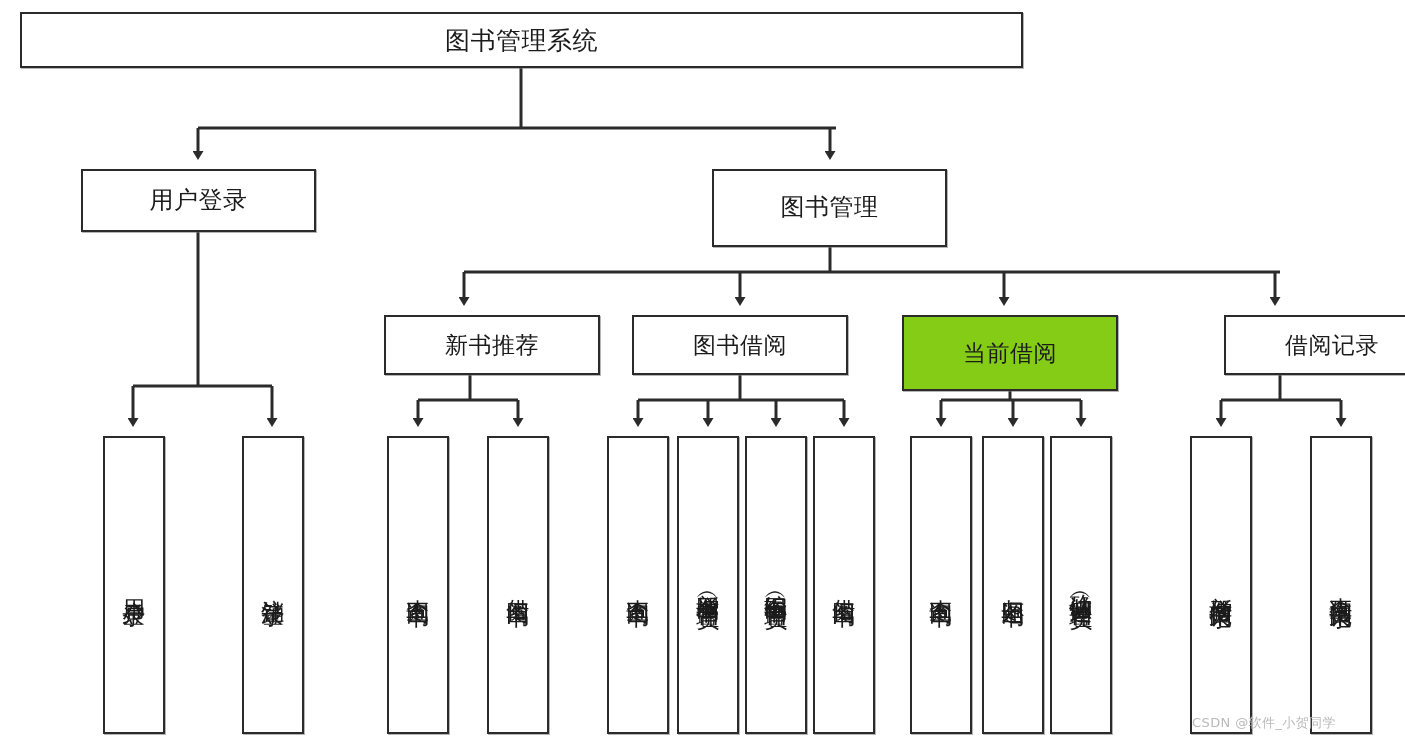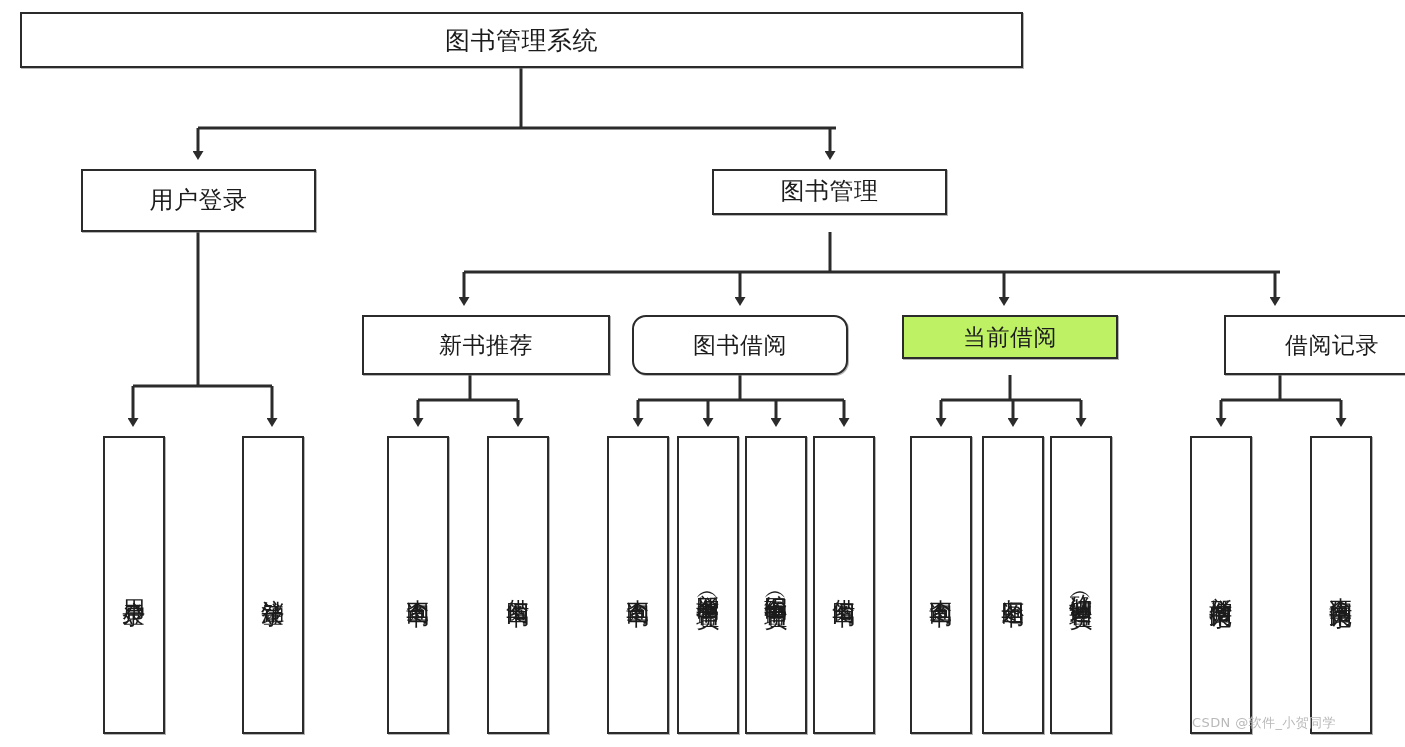--- a/index.html
+++ b/index.html
@@ -125,31 +125,31 @@
     </g>
   </svg>
 
   <div class="node node-root" style="left: 20px; top: 12px; width: 1003px; height: 56px; border-color: rgb(43, 43, 43); background: rgb(255, 255, 255); color: rgb(27, 27, 27);">
     <span class="label">图书管理系统</span>
   </div>
 
   <div class="node node-l2" style="left: 81px; top: 169px; width: 235px; height: 63px; border-color: rgb(43, 43, 43); background: rgb(255, 255, 255); color: rgb(27, 27, 27);">
     <span class="label">用户登录</span>
   </div>
-  <div class="node node-l2" style="left: 712px; top: 169px; width: 235px; height: 46px; border-color: rgb(43, 43, 43); background: rgb(255, 255, 255); color: rgb(27, 27, 27);">
+  <div class="node node-l2" style="left: 712px; top: 169px; width: 235px; height: 78px; border-color: rgb(43, 43, 43); background: rgb(255, 255, 255); color: rgb(27, 27, 27);">
     <span class="label">图书管理</span>
   </div>
 
-  <div class="node node-l3" style="left: 362px; top: 315px; width: 248px; height: 60px; border-color: rgb(43, 43, 43); background: rgb(255, 255, 255); color: rgb(27, 27, 27);">
+  <div class="node node-l3" style="left: 384px; top: 315px; width: 216px; height: 60px; border-color: rgb(43, 43, 43); background: rgb(255, 255, 255); color: rgb(27, 27, 27);">
     <span class="label">新书推荐</span>
   </div>
-  <div class="node node-l3" style="left: 632px; top: 315px; width: 216px; height: 60px; border-color: rgb(43, 43, 43); background: rgb(255, 255, 255); color: rgb(27, 27, 27); border-radius: 14px;">
+  <div class="node node-l3" style="left: 632px; top: 315px; width: 216px; height: 60px; border-color: rgb(43, 43, 43); background: rgb(255, 255, 255); color: rgb(27, 27, 27);">
     <span class="label">图书借阅</span>
   </div>
-  <div class="node node-l3" style="left: 902px; top: 315px; width: 216px; height: 44px; border-color: rgb(43, 43, 43); background: #bef264; color: rgb(27, 27, 27);">
+  <div class="node node-l3" style="left: 902px; top: 315px; width: 216px; height: 76px; border-color: rgb(43, 43, 43); background: #84cc16; color: rgb(27, 27, 27);">
     <span class="label">当前借阅</span>
   </div>
   <div class="node node-l3" style="left: 1224px; top: 315px; width: 216px; height: 60px; border-color: rgb(43, 43, 43); background: rgb(255, 255, 255); color: rgb(27, 27, 27);">
     <span class="label">借阅记录</span>
   </div>
 
   <div class="node node-leaf" style="left: 103px; top: 436px; width: 62px; height: 298px; border-color: rgb(43, 43, 43); background: rgb(255, 255, 255); color: rgb(27, 27, 27);">
     <span class="label">用户登录</span>
   </div>
   <div class="node node-leaf" style="left: 242px; top: 436px; width: 62px; height: 298px; border-color: rgb(43, 43, 43); background: rgb(255, 255, 255); color: rgb(27, 27, 27);">

